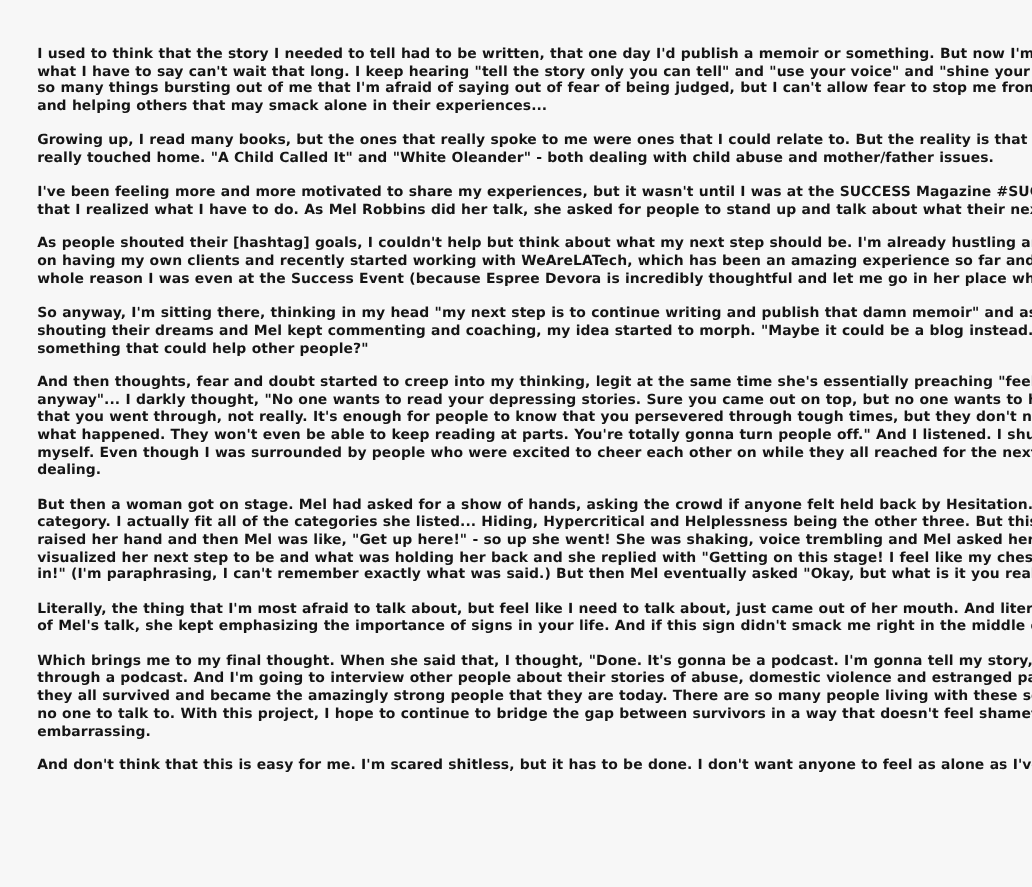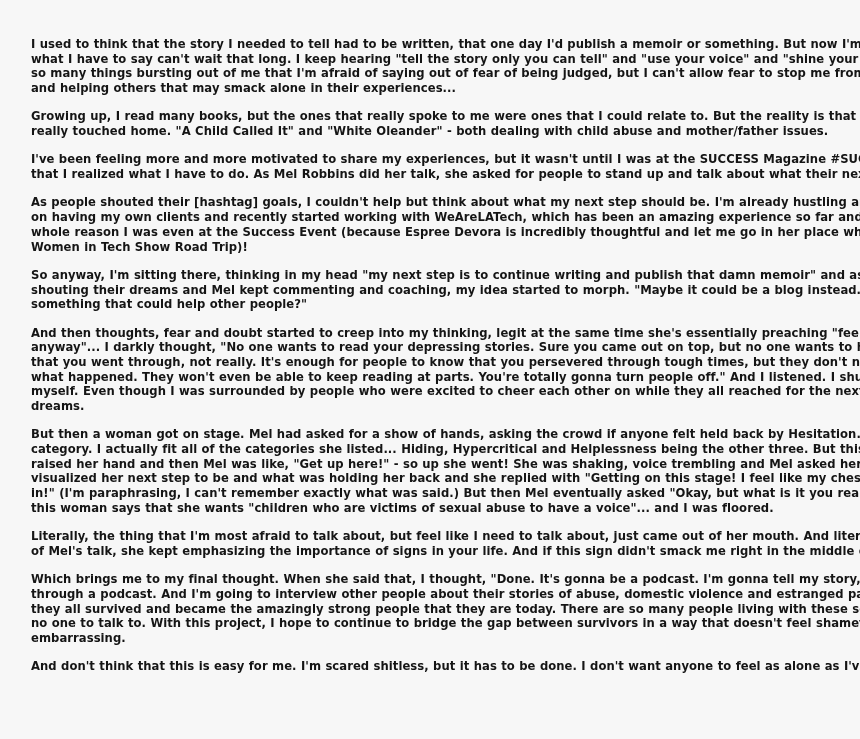--- a/index.html
+++ b/index.html
@@ -50,42 +50,40 @@
     <span class="line">really touched home. "A Child Called It" and "White Oleander" - both dealing with child abuse and mother/father issues.</span>
   </p>
   <p class="para">
     <span class="line">I've been feeling more and more motivated to share my experiences, but it wasn't until I was at the SUCCESS Magazine #SUCCESSLive event</span>
     <span class="line">that I realized what I have to do. As Mel Robbins did her talk, she asked for people to stand up and talk about what their next step/journey is.</span>
   </p>
   <p class="para">
     <span class="line">As people shouted their [hashtag] goals, I couldn't help but think about what my next step should be. I'm already hustling and trying to survive</span>
     <span class="line">on having my own clients and recently started working with WeAreLATech, which has been an amazing experience so far and, honestly, the</span>
     <span class="line">whole reason I was even at the Success Event (because Espree Devora is incredibly thoughtful and let me go in her place while she's on the</span>
-    <span class="line">Women in Tech Show Road Trip)!</span>
   </p>
   <p class="para">
     <span class="line">So anyway, I'm sitting there, thinking in my head "my next step is to continue writing and publish that damn memoir" and as people kept</span>
     <span class="line">shouting their dreams and Mel kept commenting and coaching, my idea started to morph. "Maybe it could be a blog instead. Why postpone</span>
     <span class="line">something that could help other people?"</span>
   </p>
   <p class="para">
     <span class="line">And then thoughts, fear and doubt started to creep into my thinking, legit at the same time she's essentially preaching "feel the fear and do it</span>
     <span class="line">anyway"... I darkly thought, "No one wants to read your depressing stories. Sure you came out on top, but no one wants to hear about the shit</span>
     <span class="line">that you went through, not really. It's enough for people to know that you persevered through tough times, but they don't need to know exactly</span>
     <span class="line">what happened. They won't even be able to keep reading at parts. You're totally gonna turn people off." And I listened. I shut the door on</span>
     <span class="line">myself. Even though I was surrounded by people who were excited to cheer each other on while they all reached for the next level of their</span>
-    <span class="line">dreams.</span>
+    <span class="line">dealing.</span>
   </p>
   <p class="para">
     <span class="line">But then a woman got on stage. Mel had asked for a show of hands, asking the crowd if anyone felt held back by Hesitation. Obviously, I fit the</span>
     <span class="line">category. I actually fit all of the categories she listed... Hiding, Hypercritical and Helplessness being the other three. But this woman... she had</span>
     <span class="line">raised her hand and then Mel was like, "Get up here!" - so up she went! She was shaking, voice trembling and Mel asked her what she</span>
     <span class="line">visualized her next step to be and what was holding her back and she replied with "Getting on this stage! I feel like my chest is gonna cave</span>
     <span class="line">in!" (I'm paraphrasing, I can't remember exactly what was said.) But then Mel eventually asked "Okay, but what is it you really want to do?" And</span>
-    <span class="line">this woman says that she wants "children who are victims of sexual abuse to have a voice"... and I was floored.</span>
   </p>
   <p class="para">
     <span class="line">Literally, the thing that I'm most afraid to talk about, but feel like I need to talk about, just came out of her mouth. And literally, in the beginning</span>
     <span class="line">of Mel's talk, she kept emphasizing the importance of signs in your life. And if this sign didn't smack me right in the middle of the face, then I</span>
   </p>
   <p class="para">
     <span class="line">Which brings me to my final thought. When she said that, I thought, "Done. It's gonna be a podcast. I'm gonna tell my story, my experiences,</span>
     <span class="line">through a podcast. And I'm going to interview other people about their stories of abuse, domestic violence and estranged parents, and how</span>
     <span class="line">they all survived and became the amazingly strong people that they are today. There are so many people living with these secrets and have</span>
     <span class="line">no one to talk to. With this project, I hope to continue to bridge the gap between survivors in a way that doesn't feel shameful or</span>

